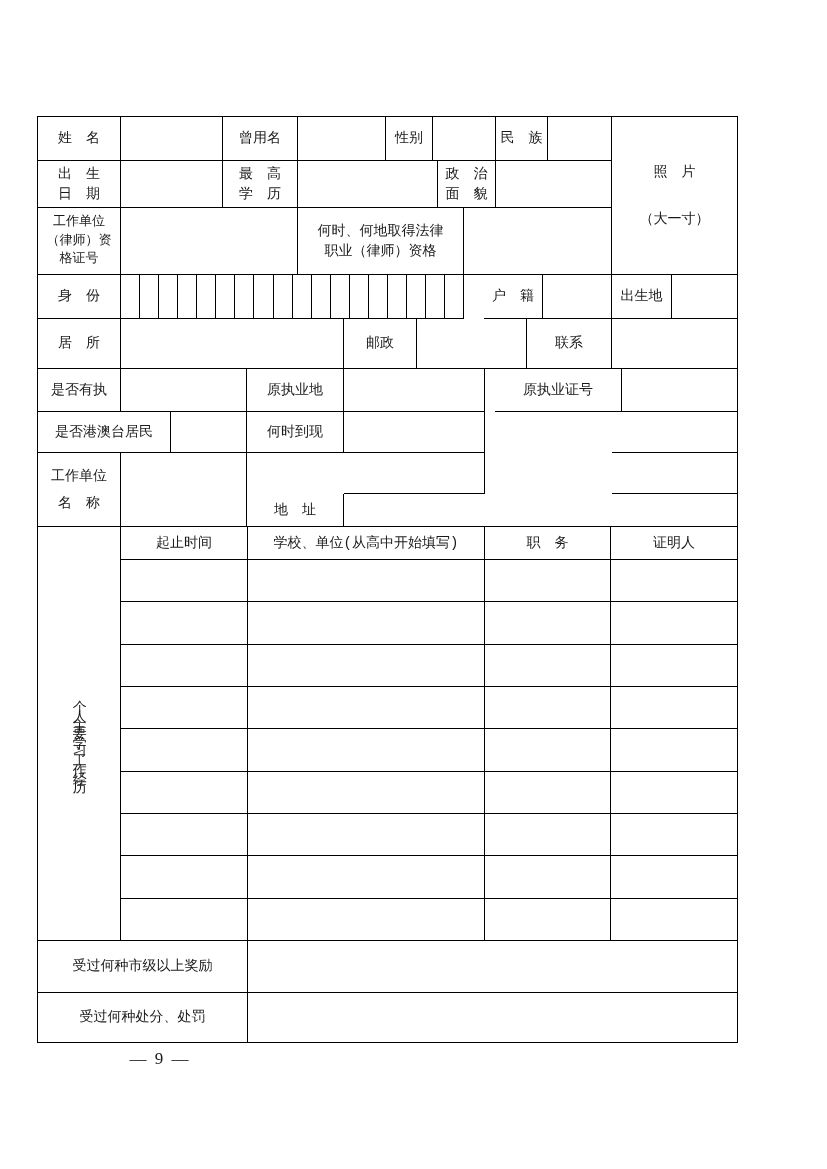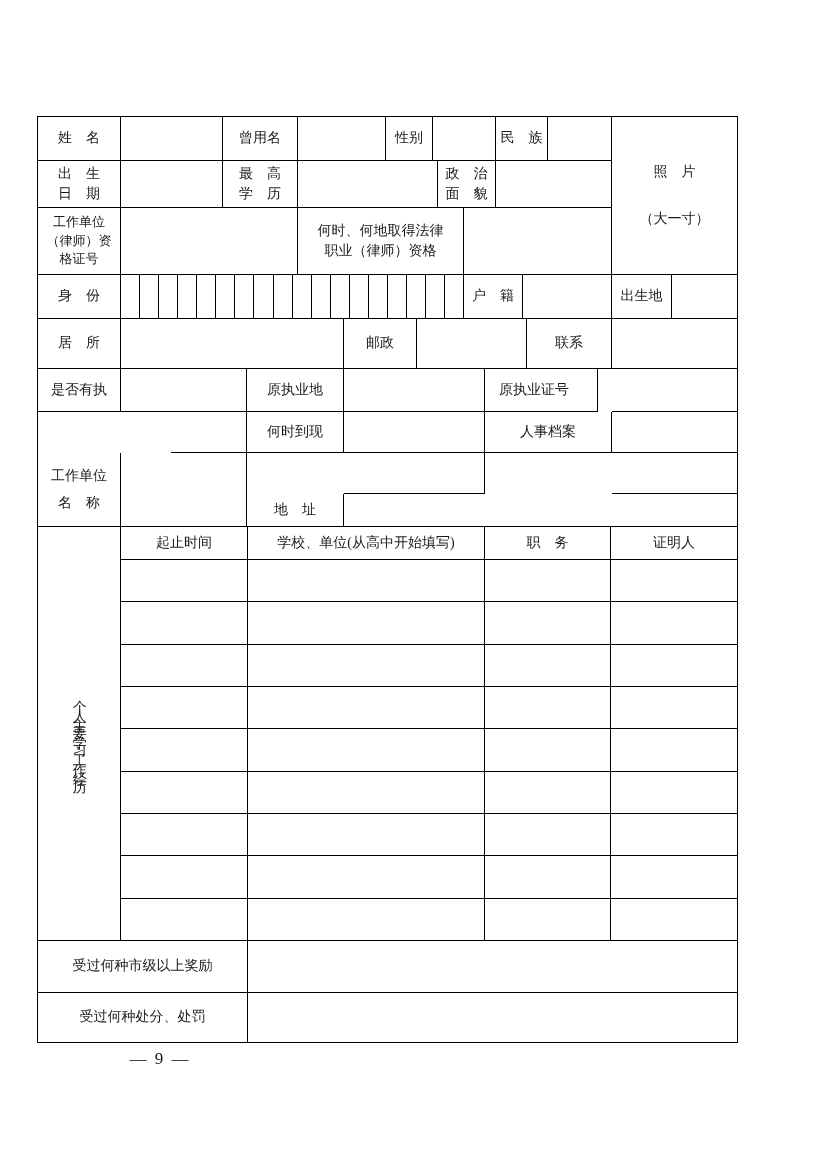--- a/index.html
+++ b/index.html
@@ -3,21 +3,21 @@
 <meta charset="utf-8">
 <style>
   html,body{margin:0;padding:0;background:#fff;}
   #page{position:relative;width:827px;height:1169px;background:#fff;
         font-family:"Liberation Serif","DejaVu Serif",serif;color:#1a1a1a;}
   #form-table{position:absolute;left:37px;top:116px;width:701px;height:927px;
               border:1px solid #000;box-sizing:border-box;}
   .c{position:absolute;box-sizing:border-box;display:flex;align-items:center;
      justify-content:center;text-align:center;font-size:14px;line-height:1.45;
      overflow:hidden;}
-  .br{border-right:1px solid #000;}
+  .br{border-right:1px solid #000;font-family:Liberation Mono, monospace;}
   .bb{border-bottom:1px solid #000;}
   .lines{flex-direction:column;}
   .sm{font-size:13px;}
   #photo-cell{flex-direction:column;row-gap:26px;}
   #id-digit-cells{position:absolute;box-sizing:border-box;display:flex;}
   .id-cell{flex:1;box-sizing:border-box;border-right:1px solid #000;}
   #side-label-cell{display:flex;align-items:center;justify-content:center;}
   #side-label{writing-mode:vertical-rl;text-orientation:upright;
               letter-spacing:9px;font-size:14px;}
   #exp-body{position:absolute;box-sizing:border-box;display:flex;flex-direction:column;}
@@ -91,43 +91,43 @@
         <div class="id-cell"></div>
         <div class="id-cell"></div>
         <div class="id-cell"></div>
         <div class="id-cell"></div>
         <div class="id-cell"></div>
         <div class="id-cell"></div>
         <div class="id-cell"></div>
         <div class="id-cell"></div>
         <div class="id-cell"></div>
       </div>
-    <div class="c br bb" style="left:426px;top:158px;width:59px;height:44px">户　籍</div>
+    <div class="c br bb" style="left:446px;top:158px;width:59px;height:44px">户　籍</div>
     <div class="c br bb" style="left:485px;top:158px;width:89px;height:44px"></div>
     <div class="c br bb" style="left:574px;top:158px;width:60px;height:44px">出生地</div>
     <div class="c bb" style="left:634px;top:158px;width:65px;height:44px"></div>
 
     <div class="c br bb" style="left:0;top:202px;width:83px;height:50px">居　所</div>
     <div class="c br bb" style="left:83px;top:202px;width:223px;height:50px"></div>
     <div class="c br bb" style="left:306px;top:202px;width:73px;height:50px">邮政</div>
     <div class="c br bb" style="left:379px;top:202px;width:110px;height:50px"></div>
     <div class="c br bb" style="left:489px;top:202px;width:85px;height:50px">联系</div>
     <div class="c bb" style="left:574px;top:202px;width:125px;height:50px"></div>
 
     <div class="c br bb" style="left:0;top:252px;width:83px;height:43px">是否有执</div>
     <div class="c br bb" style="left:83px;top:252px;width:126px;height:43px"></div>
     <div class="c br bb" style="left:209px;top:252px;width:97px;height:43px">原执业地</div>
     <div class="c br bb" style="left:306px;top:252px;width:141px;height:43px"></div>
-    <div class="c br bb" style="left:433px;top:252px;width:127px;height:43px">原执业证号</div>
+    <div class="c br bb" style="left:457px;top:252px;width:127px;height:43px">原执业证号</div>
     <div class="c bb" style="left:574px;top:252px;width:125px;height:43px"></div>
 
+    <div class="c br bb" style="left:0;top:295px;width:133px;height:41px">是否港澳台居民</div>
     <div class="c br bb" style="left:133px;top:295px;width:76px;height:41px"></div>
     <div class="c br bb" style="left:209px;top:295px;width:97px;height:41px">何时到现</div>
     <div class="c br bb" style="left:306px;top:295px;width:141px;height:41px"></div>
-    <div class="c br bb" style="left:447px;top:295px;width:127px;height:41px">人事档案</div>
     <div class="c bb" style="left:574px;top:295px;width:125px;height:41px"></div>
 
     <div class="c br bb lines" style="left:0;top:336px;width:83px;height:74px;row-gap:7px">
       <div>工作单位</div>
       <div>名　称</div>
     </div>
     <div class="c br bb" style="left:83px;top:336px;width:126px;height:74px"></div>
     <div class="c br bb" style="left:306px;top:336px;width:141px;height:41px"></div>
     <div class="c bb" style="left:574px;top:336px;width:125px;height:41px"></div>
     <div class="c br bb" style="left:209px;top:377px;width:97px;height:33px">地　址</div>

